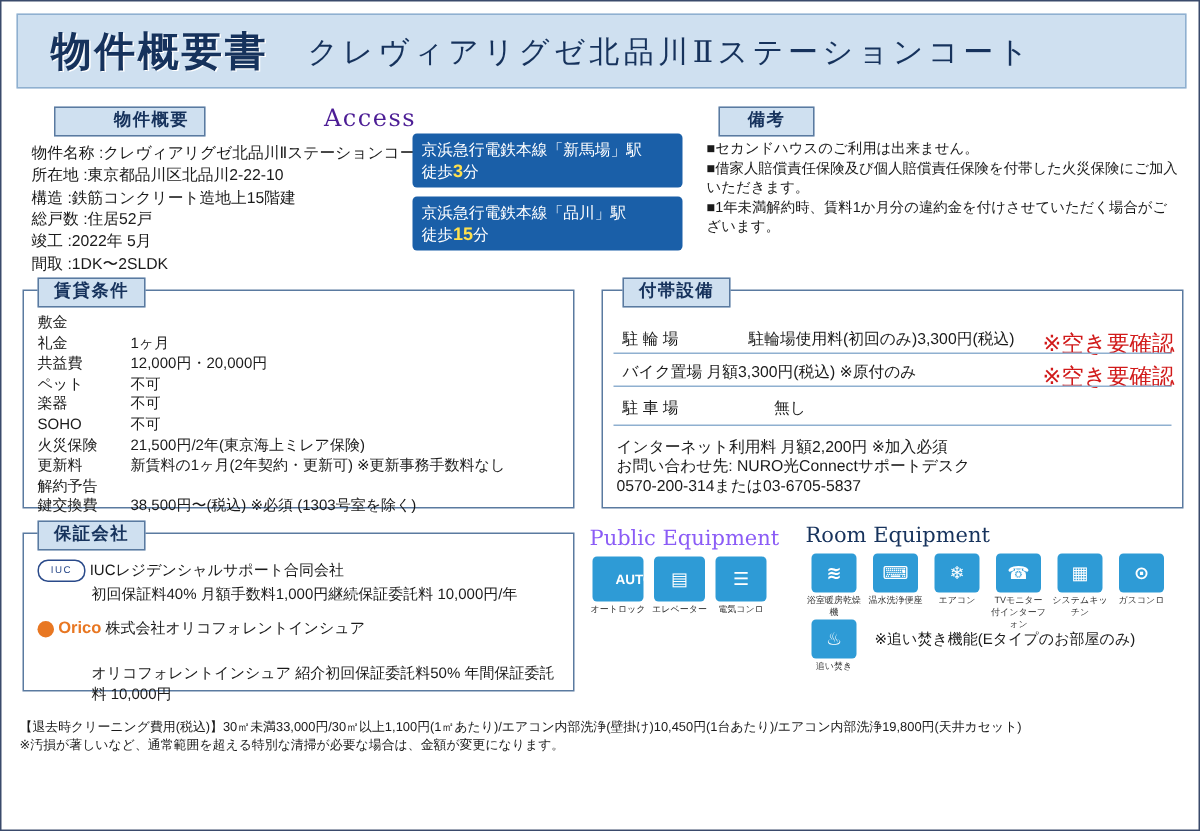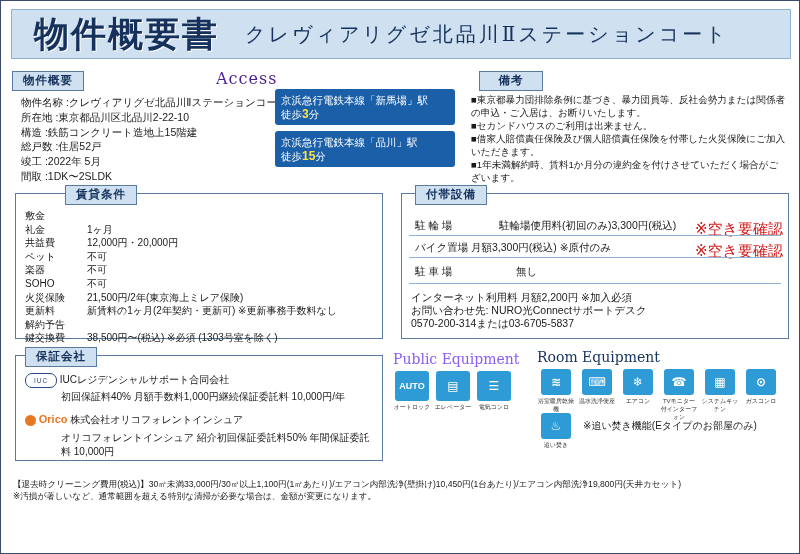--- a/index.html
+++ b/index.html
@@ -19,42 +19,42 @@
   }
   
   .header{
     position:absolute;left:10px;top:8px;width:778px;height:48px;
     background:#cfe0f0;
     border:1px solid #8fb0d0;
     display:flex;align-items:center;
   }
   .header-title{
     font-family:"DejaVu Serif","Liberation Serif",serif;
-    font-size:35px;font-weight:bold;color:#16325c;
+    font-size:27px;font-weight:bold;color:#16325c;
     letter-spacing:2px;
     margin-left:22px;
     text-shadow:1px 1px 0 #ffffff;
   }
   .header-sub{
     font-family:"DejaVu Serif","Liberation Serif",serif;
     font-size:20px;color:#16325c;letter-spacing:3px;
     margin-left:26px;
   }
   
   .box{position:absolute;box-sizing:border-box;border:1px solid #5a7aa0;background:#ffffff;}
   .tab{
     position:absolute;
     background:#cfe0f0;
     border:1px solid #5a7aa0;
     font-size:11.5px;font-weight:bold;color:#16325c;
     text-align:center;
     line-height:17px;height:18px;
     letter-spacing:1px;
   }
-  #outline-tab{left:11px;top:70px;width:70px;}
+  #outline-tab{left:35px;top:70px;width:70px;padding-left:29px;}
   #outline-list{position:absolute;left:20px;top:94px;width:330px;}
   #outline-list div{font-size:10.5px;line-height:14.8px;white-space:nowrap;}
   
   #access-title{
     position:absolute;left:215px;top:68px;
     font-family:"DejaVu Serif","Liberation Serif",serif;
     font-size:16px;color:#4c1d95;letter-spacing:1px;
   }
   .access-pill{
     position:absolute;left:274px;width:180px;height:36px;
@@ -62,21 +62,21 @@
     font-size:10.5px;line-height:14px;
     padding:4px 6px;box-sizing:border-box;
   }
   .access-pill .min{color:#ffe14d;font-weight:bold;font-size:12px;}
   #access-1{top:88px;}
   #access-2{top:130px;}
   #remarks-tab{left:478px;top:70px;width:62px;}
   #remarks-list{position:absolute;left:470px;top:92px;width:316px;}
   #remarks-list div{font-size:9.6px;line-height:13px;}
   
-  #rent-tab{left:24px;top:184px;width:70px;margin-left:40px;}
+  #rent-tab{left:24px;top:184px;width:70px;}
   #rent-box{left:14px;top:192px;width:368px;height:146px;}
   #rent-rows{position:absolute;left:24px;top:208px;width:352px;}
   .rrow{display:flex;font-size:10px;line-height:13.6px;}
   .rkey{width:62px;flex:none;}
   .rval{flex:1;}
   
   #fac-tab{left:414px;top:184px;width:70px;}
   #fac-box{left:400px;top:192px;width:388px;height:146px;}
   .fac-line{position:absolute;font-size:10.5px;}
   .fac-div{position:absolute;border-top:1px solid #8fb0d0;}
@@ -92,21 +92,21 @@
   
   #pub-title{position:absolute;left:392px;top:350px;font-family:"DejaVu Serif","Liberation Serif",serif;font-size:14px;color:#8b5cf6;}
   #room-title{position:absolute;left:536px;top:348px;font-family:"DejaVu Serif","Liberation Serif",serif;font-size:14px;color:#16325c;}
   .icon-grid{position:absolute;display:flex;}
   .icon-cell{width:38px;text-align:center;margin-right:3px;}
   .icon-box{width:34px;height:30px;margin:0 auto;background:#2e9bd6;border-radius:3px;position:relative;}
   .icon-box.small{width:30px;height:26px;}
   .icon-cap{font-size:6px;color:#333;line-height:8px;margin-top:2px;}
   .icon-glyph{position:absolute;left:0;top:0;width:100%;height:100%;color:#fff;font-size:12px;
     display:flex;align-items:center;justify-content:center;font-weight:bold;}
-  .icon-glyph.s{font-size:9px;}
+  .icon-glyph.s{font-size:9px;padding-left:11px;}
   
   #footnote{position:absolute;left:12px;top:478px;width:776px;font-size:8.6px;line-height:11.6px;color:#1a1a1a;}
   #oidaki{position:absolute;left:582px;top:418px;font-size:10px;color:#1a1a1a;}
 </style>
 </head>
 <body>
 
 <div class="page">
 
   <div class="header">
@@ -133,21 +133,20 @@
   </div>
   <div class="access-pill" id="access-2">
     <div>京浜急行電鉄本線「品川」駅</div>
     <div>
       <span>徒歩</span><span class="min">15</span><span>分</span>
     </div>
   </div>
 
   <div class="tab" id="remarks-tab">備考</div>
   <div id="remarks-list">
-    <div>■東京都暴力団排除条例に基づき、暴力団員等、反社会勢力または関係者の申込・ご入居は、お断りいたします。</div>
     <div>■セカンドハウスのご利用は出来ません。</div>
     <div>■借家人賠償責任保険及び個人賠償責任保険を付帯した火災保険にご加入いただきます。</div>
     <div>■1年未満解約時、賃料1か月分の違約金を付けさせていただく場合がございます。</div>
   </div>
 
   <div class="box" id="rent-box"></div>
   <div class="tab" id="rent-tab">賃貸条件</div>
   <div id="rent-rows">
     <div class="rrow">
         <span class="rkey">敷金</span>
@@ -216,21 +215,21 @@
     <div style="margin-bottom:2px;">
       <span class="iuc-logo">IUC</span>
       <span>IUCレジデンシャルサポート合同会社</span>
     </div>
     <div style="margin-left:36px;">初回保証料40% 月額手数料1,000円継続保証委託料 10,000円/年</div>
     <div style="margin-top:8px;">
       <span class="orico-dot"></span>
       <span class="orico-name">Orico</span>
       <span>株式会社オリコフォレントインシュア</span>
     </div>
-    <div style="margin-left:36px;margin-top:4px;">オリコフォレントインシュア 紹介初回保証委託料50% 年間保証委託料 10,000円</div>
+    <div style="margin-left:36px;margin-top:16px;">オリコフォレントインシュア 紹介初回保証委託料50% 年間保証委託料 10,000円</div>
   </div>
 
   <div id="pub-title">Public Equipment</div>
   <div class="icon-grid" style="left:392px;top:370px;">
     <div class="icon-cell">
       <div class="icon-box">
           <span class="icon-glyph s">AUTO</span>
         </div>
       <div class="icon-cap">オートロック</div>
     </div>

